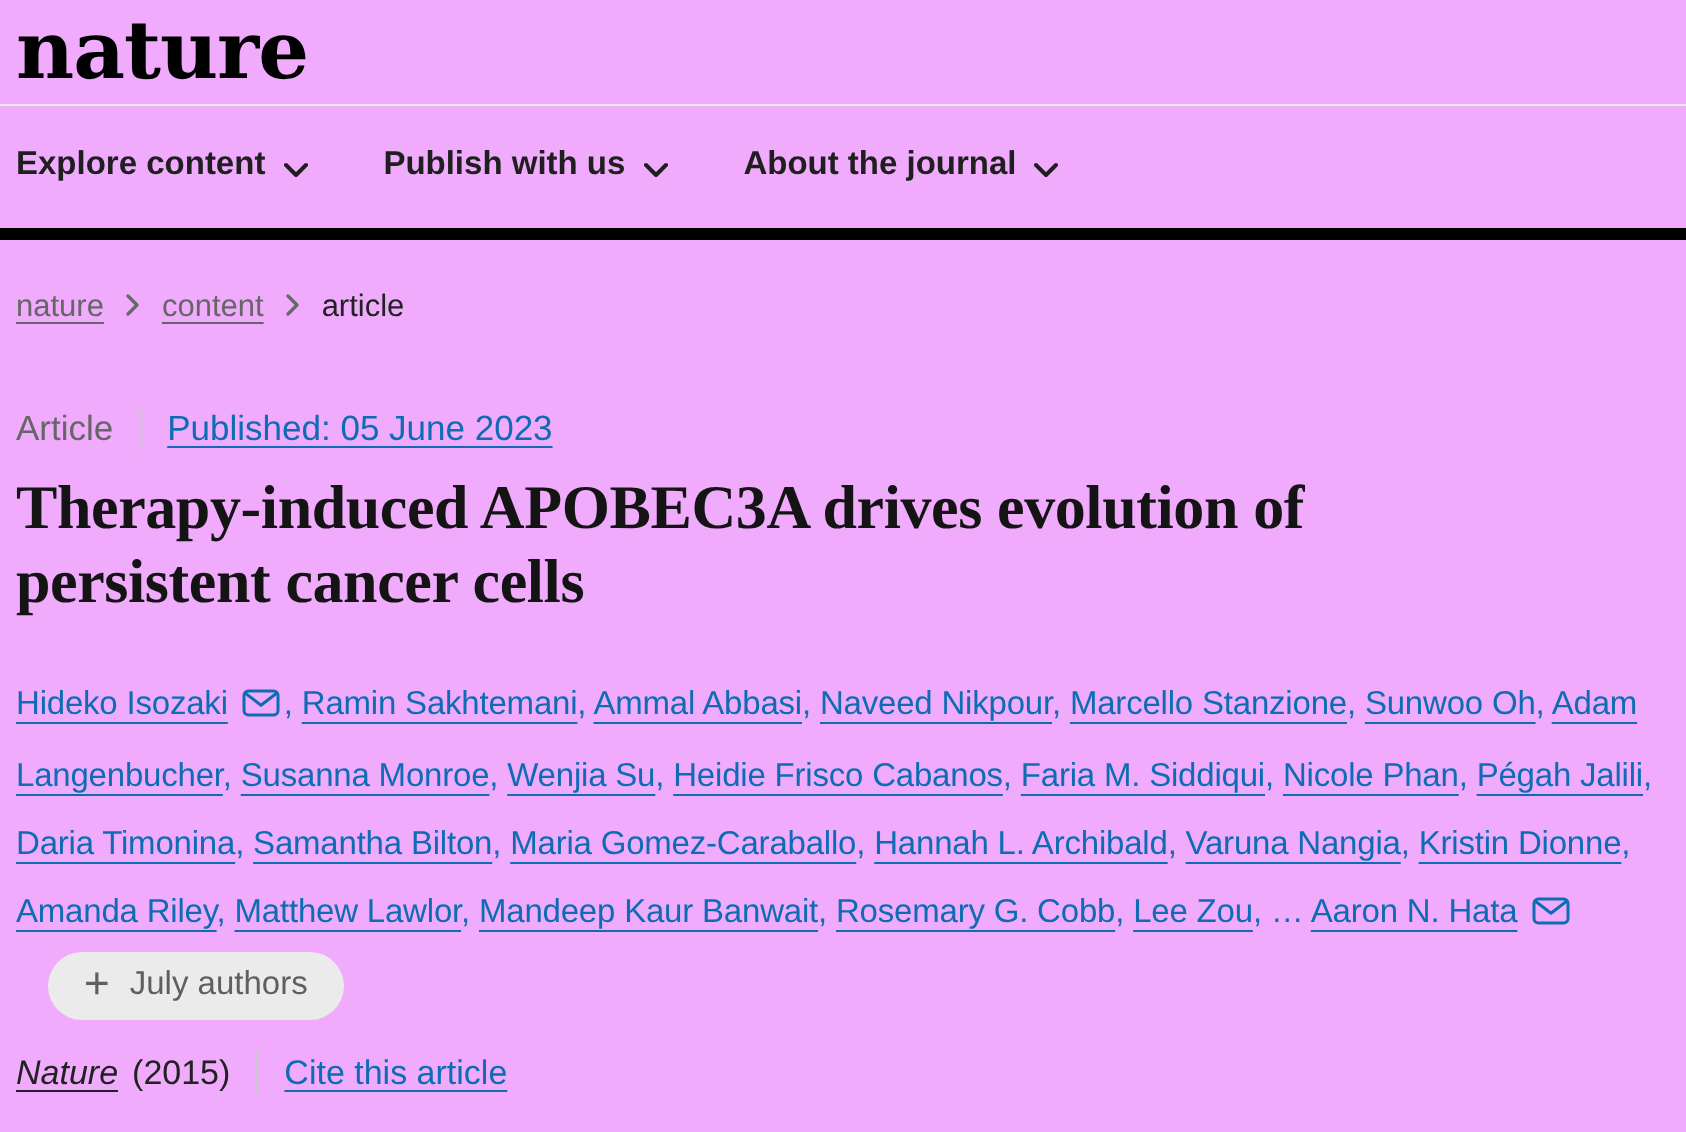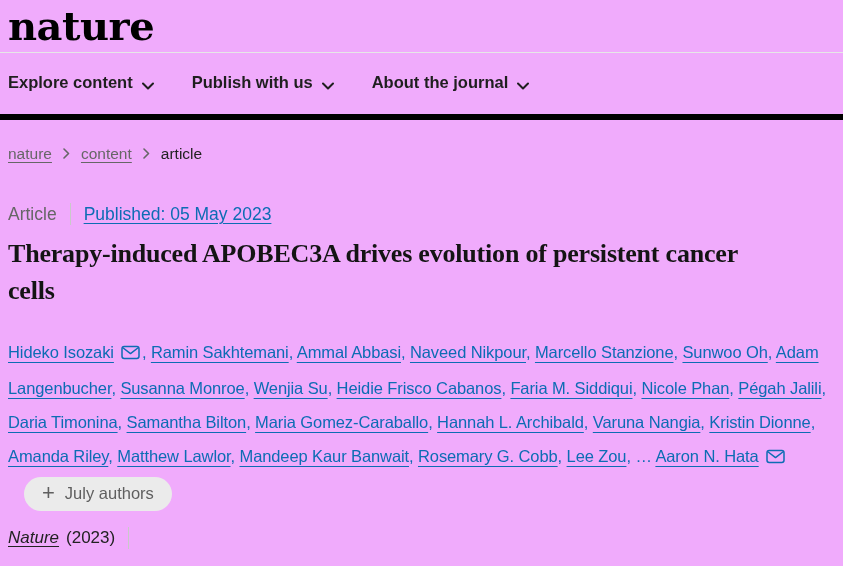--- a/index.html
+++ b/index.html
@@ -42,21 +42,21 @@
 
   
   .meta{margin-top:40px;display:flex;align-items:center;font-size:17.5px}
   .meta-type{color:var(--gray-text)}
   .vdiv{width:1px;height:22px;background:var(--divider-mid);margin:0 13px}
   .pub-link{color:var(--link-blue);text-decoration:underline;text-underline-offset:3px;
             text-decoration-thickness:1px;cursor:pointer}
 
   
   .title{margin:10px 0 0;font-family:"Liberation Serif",serif;font-weight:700;
-         font-size:26px;line-height:37px;letter-spacing:-0.2px;color:#141414;max-width:775px}
+         font-size:31px;line-height:37px;letter-spacing:-0.2px;color:#141414;max-width:775px}
 
   
   .authors{margin:26px 0 12px;max-width:831px;font-size:16.5px;line-height:34px;
            letter-spacing:-0.1px;color:var(--link-blue)}
   .author-link{color:var(--link-blue);text-decoration:underline;text-underline-offset:3.5px;
                text-decoration-thickness:1px;cursor:pointer}
   .author-sep{color:var(--link-blue)}
   .email-icon{display:inline-block;margin:0 2px 0 7px;color:var(--link-blue);
               vertical-align:-2px;cursor:pointer}
   .show-authors{display:inline-flex;align-items:center;gap:10px;margin-left:16px;
@@ -125,38 +125,39 @@
         <svg width="7" height="11" viewBox="0 0 7 11" fill="none">
             <path d="M1 1l4.5 4.5L1 10" stroke="#666" stroke-width="1.6" stroke-linecap="round" stroke-linejoin="round"></path>
           </svg>
       </span>
       <span class="crumb-current">article</span>
     </div>
 
     <div class="meta">
       <span class="meta-type">Article</span>
       <span class="vdiv"></span>
-      <a class="pub-link">Published: 05 May 2023</a>
+      <a class="pub-link">Published: 05 June 2023</a>
     </div>
 
     <h1 class="title">Therapy-induced APOBEC3A drives evolution of persistent cancer cells</h1>
 
     <p class="authors">
       <span><a class="author-link">Hideko Isozaki</a><span class="email-icon"><svg width="19" height="15" viewBox="0 0 19 15" fill="none" stroke="currentColor" stroke-width="1.5" stroke-linecap="round" stroke-linejoin="round">
               <rect x="1" y="1.5" width="17" height="12" rx="2.2"></rect>
               <path d="M2.2 3l7.3 5.6L16.8 3"></path>
             </svg></span><span class="author-sep">, </span><a class="author-link">Ramin Sakhtemani</a><span class="author-sep">, </span><a class="author-link">Ammal Abbasi</a><span class="author-sep">, </span><a class="author-link">Naveed Nikpour</a><span class="author-sep">, </span><a class="author-link">Marcello Stanzione</a><span class="author-sep">, </span><a class="author-link">Sunwoo Oh</a><span class="author-sep">, </span><a class="author-link">Adam Langenbucher</a><span class="author-sep">, </span><a class="author-link">Susanna Monroe</a><span class="author-sep">, </span><a class="author-link">Wenjia Su</a><span class="author-sep">, </span><a class="author-link">Heidie Frisco Cabanos</a><span class="author-sep">, </span><a class="author-link">Faria M. Siddiqui</a><span class="author-sep">, </span><a class="author-link">Nicole Phan</a><span class="author-sep">, </span><a class="author-link">Pégah Jalili</a><span class="author-sep">, </span><a class="author-link">Daria Timonina</a><span class="author-sep">, </span><a class="author-link">Samantha Bilton</a><span class="author-sep">, </span><a class="author-link">Maria Gomez-Caraballo</a><span class="author-sep">, </span><a class="author-link">Hannah L. Archibald</a><span class="author-sep">, </span><a class="author-link">Varuna Nangia</a><span class="author-sep">, </span><a class="author-link">Kristin Dionne</a><span class="author-sep">, </span><a class="author-link">Amanda Riley</a><span class="author-sep">, </span><a class="author-link">Matthew Lawlor</a><span class="author-sep">, </span><a class="author-link">Mandeep Kaur Banwait</a><span class="author-sep">, </span><a class="author-link">Rosemary G. Cobb</a><span class="author-sep">, </span><a class="author-link">Lee Zou</a><span class="author-sep">, </span><span class="author-sep">… </span><a class="author-link">Aaron N. Hata</a><span class="email-icon"><svg width="19" height="15" viewBox="0 0 19 15" fill="none" stroke="currentColor" stroke-width="1.5" stroke-linecap="round" stroke-linejoin="round">
               <rect x="1" y="1.5" width="17" height="12" rx="2.2"></rect>
               <path d="M2.2 3l7.3 5.6L16.8 3"></path>
             </svg></span></span><button class="show-authors">
         <span class="plus">+</span>
         <span>July authors</span>
       </button>
     </p>
 
     <div class="citation">
       <a class="journal-link">Nature</a>
-      <span class="year">(2023)</span>
+      <span class="year">(2015)</span>
       <span class="vdiv"></span>
+      <a class="cite-link">Cite this article</a>
     </div>
 
   </main>
 </div>
 
 </body></html>

